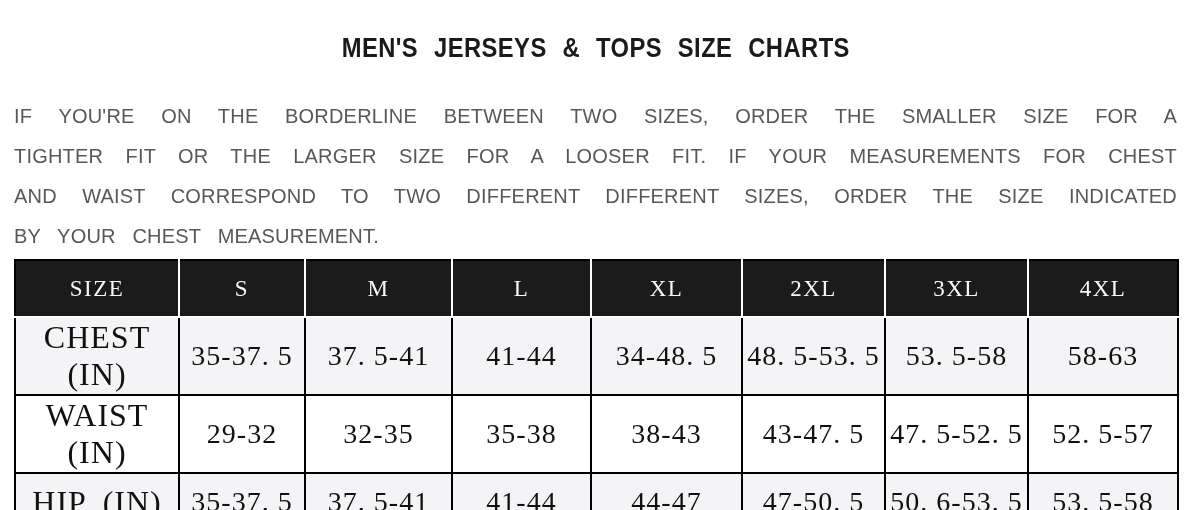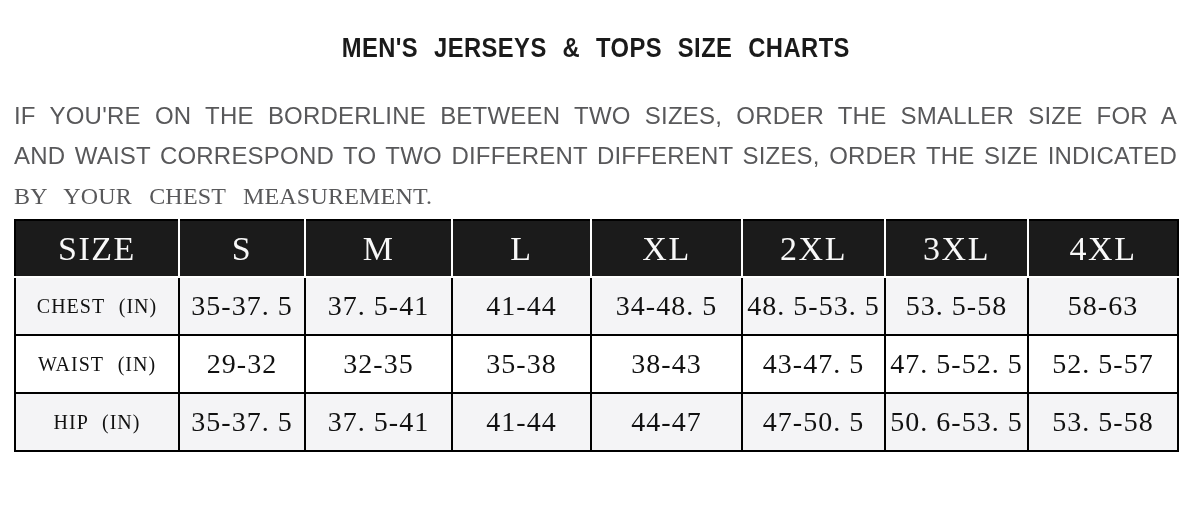--- a/index.html
+++ b/index.html
@@ -25,77 +25,78 @@
   .page-title .squeeze{
     display:inline-block;
     transform:scaleX(0.88);transform-origin:center;
     word-spacing:10px;letter-spacing:0.5px;
     white-space:nowrap;
   }
 
   .intro{
     margin-top:27px;
     color:var(--intro-color);
-    font-size:24px;line-height:40px;
+    font-size:20px;line-height:40px;
     letter-spacing:0.2px;
   }
   .intro-line{
     text-align:justify;text-align-last:justify;
     height:40px;overflow:hidden;white-space:nowrap;
     text-align-last:justify;
   }
   .intro-line.justified{text-align-last:justify;}
-  .intro-line.last{text-align-last:left;word-spacing:11px;font-family:Liberation Serif, serif;}
+  .intro-line.last{text-align-last:left;word-spacing:11px;}
 
   table.size-chart{
     width:1163px;
     margin-top:3px;
     border-collapse:collapse;
     table-layout:fixed;
     border:2px solid var(--border);
     font-family:"Liberation Serif",serif;
     color:#111;
   }
   .size-chart th{
     background:var(--header-bg);
     color:var(--header-text);
     border:2px solid #ffffff;
     border-top:2px solid var(--border);
     height:57px;
-    font-size:34px;font-weight:normal;
+    font-size:23px;font-weight:normal;
     letter-spacing:1.5px;
     text-align:center;vertical-align:middle;
   }
   .size-chart th:first-child{border-left:2px solid var(--border);}
   .size-chart th:last-child{border-right:2px solid var(--border);}
   .size-chart td{
     border:2px solid var(--border);
     height:58px;
     font-size:28px;
     letter-spacing:1px;
     text-align:center;vertical-align:middle;
     background:var(--row-bg);
   }
   .size-chart tr.alt td{background:var(--row-alt-bg);}
   .size-chart td.row-label{
-    font-size:20px;
+    font-size:32px;
     word-spacing:8px;
   }
 </style>
 </head>
 <body>
 
 <div class="wrap">
 
   <div class="page-title">
     <span class="squeeze">MEN'S JERSEYS &amp; TOPS SIZE CHARTS</span>
   </div>
 
   <div class="intro">
     <div class="intro-line justified">IF YOU'RE ON THE BORDERLINE BETWEEN TWO SIZES, ORDER THE SMALLER SIZE FOR A</div>
+    <div class="intro-line justified">TIGHTER FIT OR THE LARGER SIZE FOR A LOOSER FIT. IF YOUR MEASUREMENTS FOR CHEST</div>
     <div class="intro-line justified">AND WAIST CORRESPOND TO TWO DIFFERENT DIFFERENT SIZES, ORDER THE SIZE INDICATED</div>
     <div class="intro-line last">BY YOUR CHEST MEASUREMENT.</div>
   </div>
 
   <table class="size-chart">
     <colgroup>
       <col style="width:164px">
         <col style="width:126px">
         <col style="width:147px">
         <col style="width:139px">

